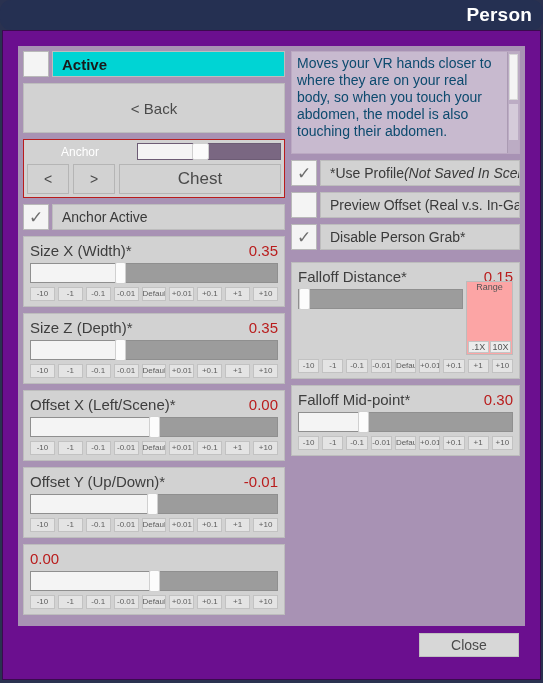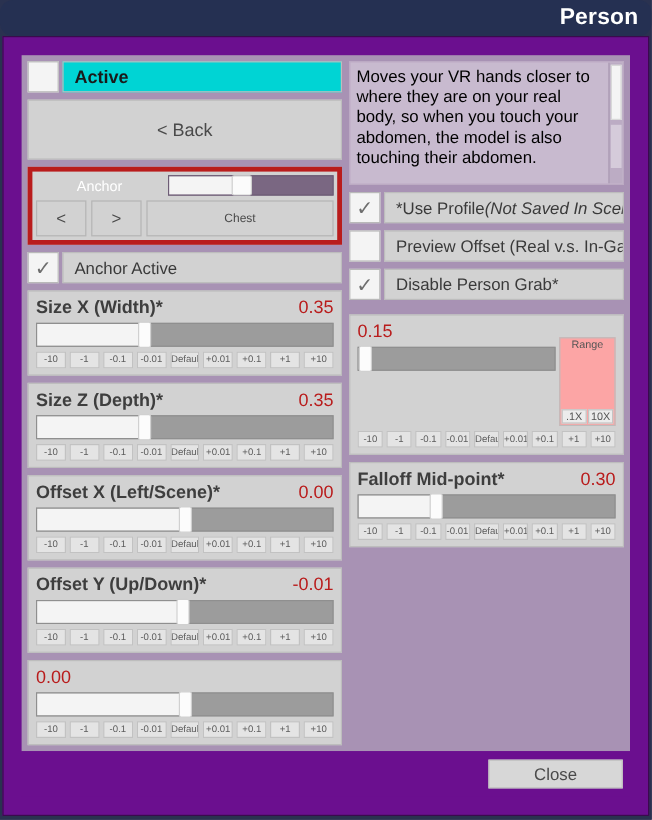--- a/index.html
+++ b/index.html
@@ -95,21 +95,21 @@
     background: #d2d2d2;
     border: 1px solid #bdbdbd;
     display: flex; align-items: center; justify-content: center;
     font-size: 15px;
     color: #4a4a4a;
   }
 
   
   .anchor-card {
     background: #d2d2d2;
-    border: 4px solid #b91c1c;
+    border: 1px solid #b91c1c;
     padding: 3px;
   }
   .anchor-top {
     display: flex; align-items: center; height: 17px; gap: 4px;
   }
   .anchor-top .lbl {
     width: 106px; flex: 0 0 106px;
     text-align: center;
     font-size: 12px;
     color: #ffffff;
@@ -142,34 +142,34 @@
     background: #d2d2d2;
     border: 1px solid #b5b5b5;
     display: flex; align-items: center; justify-content: center;
     font-size: 14px; color: #4a4a4a;
   }
   .anchor-value {
     flex: 1 1 auto;
     background: #d2d2d2;
     border: 1px solid #b5b5b5;
     display: flex; align-items: center; justify-content: center;
-    font-size: 10px; color: #4a4a4a;
+    font-size: 17px; color: #4a4a4a;
   }
 
   
   .slider-group {
     background: #d2d2d2;
     border: 1px solid #bdbdbd;
     padding: 5px 6px 5px 6px;
   }
   .sg-head {
     display: flex; align-items: baseline; justify-content: space-between;
     margin-bottom: 4px;
   }
-  .sg-name { font-size: 15px; color: #3e3e3e; font-weight: bold; }
+  .sg-name { font-size: 15px; color: #3e3e3e; }
   .sg-val  { font-size: 15px; color: #b91c1c; }
   .sg-track-wrap { display: flex; align-items: stretch; gap: 3px; }
   .sg-track {
     position: relative;
     flex: 1 1 auto;
     height: 20px;
     background: #9c9c9c;
     border: 1px solid #8f8f8f;
   }
   .sg-fill {
@@ -226,21 +226,21 @@
     border: 1px solid #bba9c2;
     height: 103px;
     display: flex;
     overflow: hidden;
   }
   .desc-text {
     flex: 1 1 auto;
     padding: 3px 5px 0 5px;
     font-size: 14px;
     line-height: 17px;
-    color: #000000;
+    color: #0c4a6e;
     overflow: hidden;
   }
   .desc-text p { margin: 0; }
   .desc-scroll {
     width: 12px; flex: 0 0 12px;
     background: #bcacc4;
     border-left: 1px solid #ab9bb3;
     position: relative;
   }
   .desc-thumb {
@@ -256,21 +256,21 @@
   }
 
   
   .footer {
     height: 38px; flex: 0 0 38px;
     background: #6b0f8f;
     display: flex; align-items: center; justify-content: flex-end;
     padding: 0 6px;
   }
   .close-btn {
-    width: 112px; height: 24px;
+    width: 100px; height: 24px;
     background: #d7d7d7;
     border: 1px solid #c0c0c0;
     font-family: "Liberation Sans", sans-serif;
     font-size: 14px;
     color: #4a4a4a;
     cursor: pointer;
   }
 </style>
 </head>
 <body>
@@ -461,20 +461,21 @@
             <div class="chk-row">
               <div class="chk-box">✓</div>
               <div class="chk-label">
                 <span>Disable Person Grab*</span>
               </div>
             </div>
           </div>
         <div id="right-sliders" style="display: flex; flex-direction: column; gap: 6px; margin-top: 6px;">
             <div class="slider-group">
               <div class="sg-head">
+                <div class="sg-name">Falloff Distance*</div>
                 <div class="sg-val">0.15</div>
               </div>
               <div class="sg-track-wrap">
                 <div class="sg-track">
                   <div class="sg-fill" style="width: 3%;"></div>
                   <div class="sg-knob" style="left: calc(3% - 5px);"></div>
                 </div>
                 <div class="range-box">
                   <div class="range-title">Range</div>
                   <div class="range-btns">

